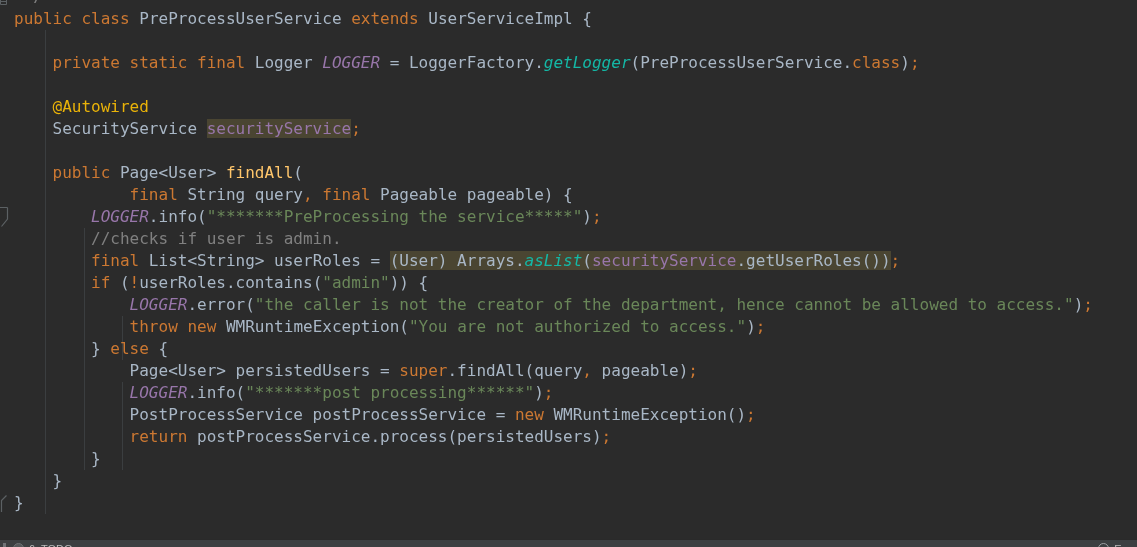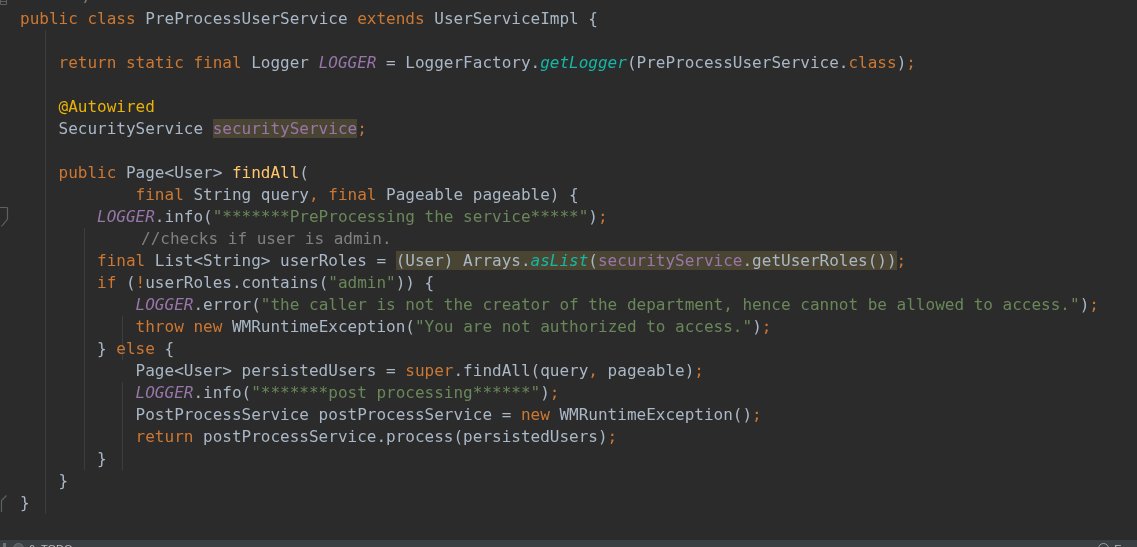--- a/index.html
+++ b/index.html
@@ -5,28 +5,28 @@
   html,body{margin:0;padding:0;}
   body{
     width:1137px;height:547px;overflow:hidden;position:relative;
     background:#2b2b2b;
     font-family:"DejaVu Sans Mono", monospace;
   }
   .editor{position:absolute;inset:0 0 8px 0;background:#2b2b2b;}
   .code{position:absolute;top:-14px;left:0;right:0;}
   .code-line{
     height:22px;line-height:22px;font-size:16px;white-space:pre;
-    padding-left:20px;color:#a9b7c6;
+    padding-left:14px;color:#a9b7c6;
   }
   .tk{white-space:pre;}
   .d{color:#a9b7c6;}
   .k{color:#cc7832;}
   .p{color:#cc7832;}
   .s{color:#6a8759;}
-  .c{color:#808080;margin-left:44px;}
+  .c{color:#808080;}
   .ann{color:#eab308;}
   .f{color:#9876aa;}
   .fi{color:#9876aa;font-style:italic;}
   .m{color:#ffc66b;}
   .it{color:#14b8a6;font-style:italic;}
   .hl{background:#4a4532;}
   .guide{position:absolute;width:1px;background:#3b3e40;}
   .fold-marker{position:absolute;left:0;}
   .statusbar{
     position:absolute;left:0;top:539px;height:24px;right:0;
@@ -60,21 +60,21 @@
     <path d="M0 2.5 H7.5 M7.5 2.5 V14 L1.5 21.5" fill="none" stroke="#5c6164" stroke-width="1.2"></path>
   </svg>
   <svg class="fold-marker" style="top:495px;" width="8" height="18">
     <path d="M6.5 0.5 L1.5 5.5 V17" fill="none" stroke="#5c6164" stroke-width="1.2"></path>
   </svg>
 
   <div class="code">
       <div class="code-line"><span class="tk c"> */</span></div>
       <div class="code-line"><span class="tk k">public</span><span class="tk d"> </span><span class="tk k">class</span><span class="tk d"> PreProcessUserService </span><span class="tk k">extends</span><span class="tk d"> UserServiceImpl {</span></div>
       <div class="code-line"></div>
-      <div class="code-line"><span class="tk d">    </span><span class="tk k">return static final</span><span class="tk d"> Logger </span><span class="tk fi">LOGGER</span><span class="tk d"> = LoggerFactory.</span><span class="tk it">getLogger</span><span class="tk d">(PreProcessUserService.</span><span class="tk k">class</span><span class="tk d">)</span><span class="tk p">;</span></div>
+      <div class="code-line"><span class="tk d">    </span><span class="tk k">private static final</span><span class="tk d"> Logger </span><span class="tk fi">LOGGER</span><span class="tk d"> = LoggerFactory.</span><span class="tk it">getLogger</span><span class="tk d">(PreProcessUserService.</span><span class="tk k">class</span><span class="tk d">)</span><span class="tk p">;</span></div>
       <div class="code-line"></div>
       <div class="code-line"><span class="tk d">    </span><span class="tk ann">@Autowired</span></div>
       <div class="code-line"><span class="tk d">    SecurityService </span><span class="tk f hl">securityService</span><span class="tk p">;</span></div>
       <div class="code-line"></div>
       <div class="code-line"><span class="tk d">    </span><span class="tk k">public</span><span class="tk d"> Page&lt;User&gt; </span><span class="tk m">findAll</span><span class="tk d">(</span></div>
       <div class="code-line"><span class="tk d">            </span><span class="tk k">final</span><span class="tk d"> String query</span><span class="tk p">,</span><span class="tk d"> </span><span class="tk k">final</span><span class="tk d"> Pageable pageable) {</span></div>
       <div class="code-line"><span class="tk d">        </span><span class="tk fi">LOGGER</span><span class="tk d">.info(</span><span class="tk s">"*******PreProcessing the service*****"</span><span class="tk d">)</span><span class="tk p">;</span></div>
       <div class="code-line"><span class="tk d">        </span><span class="tk c">//checks if user is admin.</span></div>
       <div class="code-line"><span class="tk d">        </span><span class="tk k">final</span><span class="tk d"> List&lt;String&gt; userRoles = </span><span class="tk d hl">(User) Arrays.</span><span class="tk it hl">asList</span><span class="tk d hl">(</span><span class="tk f hl">securityService</span><span class="tk d hl">.getUserRoles())</span><span class="tk p">;</span></div>
       <div class="code-line"><span class="tk d">        </span><span class="tk k">if</span><span class="tk d"> (</span><span class="tk k">!</span><span class="tk d">userRoles.contains(</span><span class="tk s">"admin"</span><span class="tk d">)) {</span></div>

